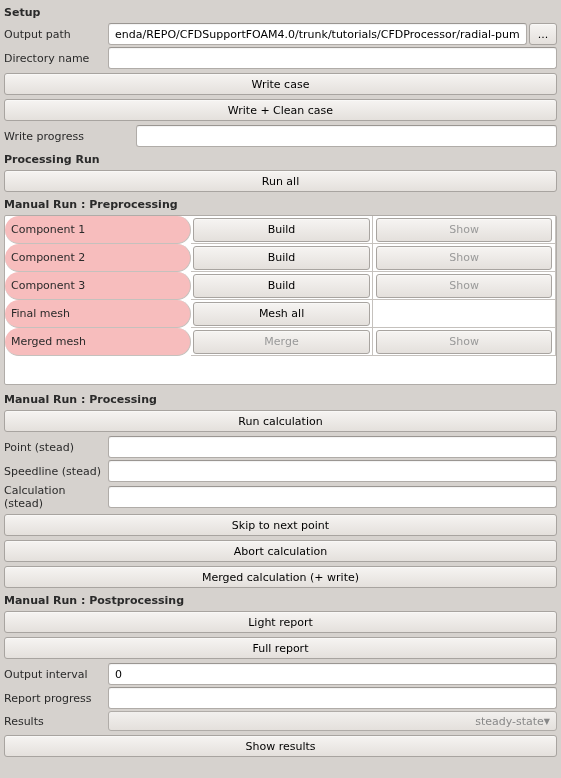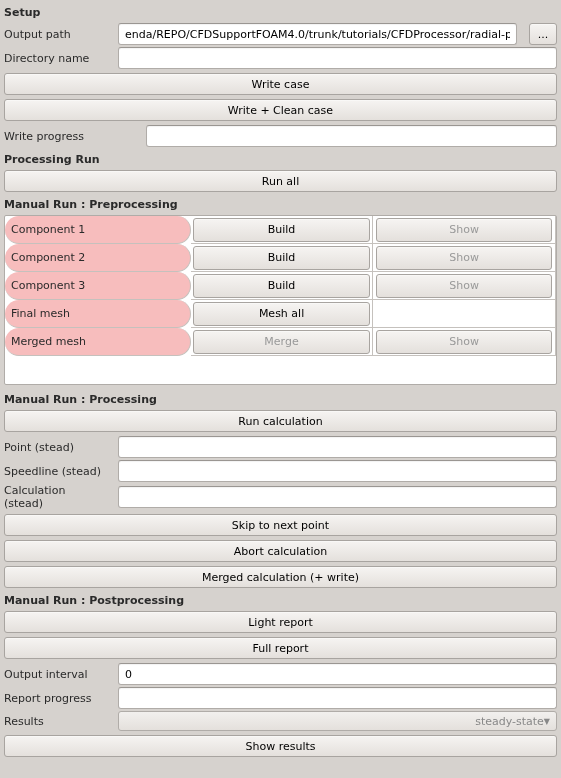--- a/index.html
+++ b/index.html
@@ -10,21 +10,21 @@
   width: 561px;
   height: 778px;
   padding: 2px 4px;
   color: #2a2a2a;
 }
 .section-header {
   font-weight: bold;
   font-size: 11px;
   padding: 4px 0 2px 0;
 }
-.row { display: flex; align-items: center; margin: 2px 0; gap: 12px; }
+.row { display: flex; align-items: center; margin: 2px 0; gap: 2px; }
 .label-col { width: 102px; flex: 0 0 102px; padding-left: 0; }
 input[type="text"] {
   flex: 1;
   height: 22px;
   border: 1px solid #b0aca8;
   border-top-color: #9a9692;
   border-radius: 3px;
   background: #fff;
   padding: 0 6px;
   font: inherit;

